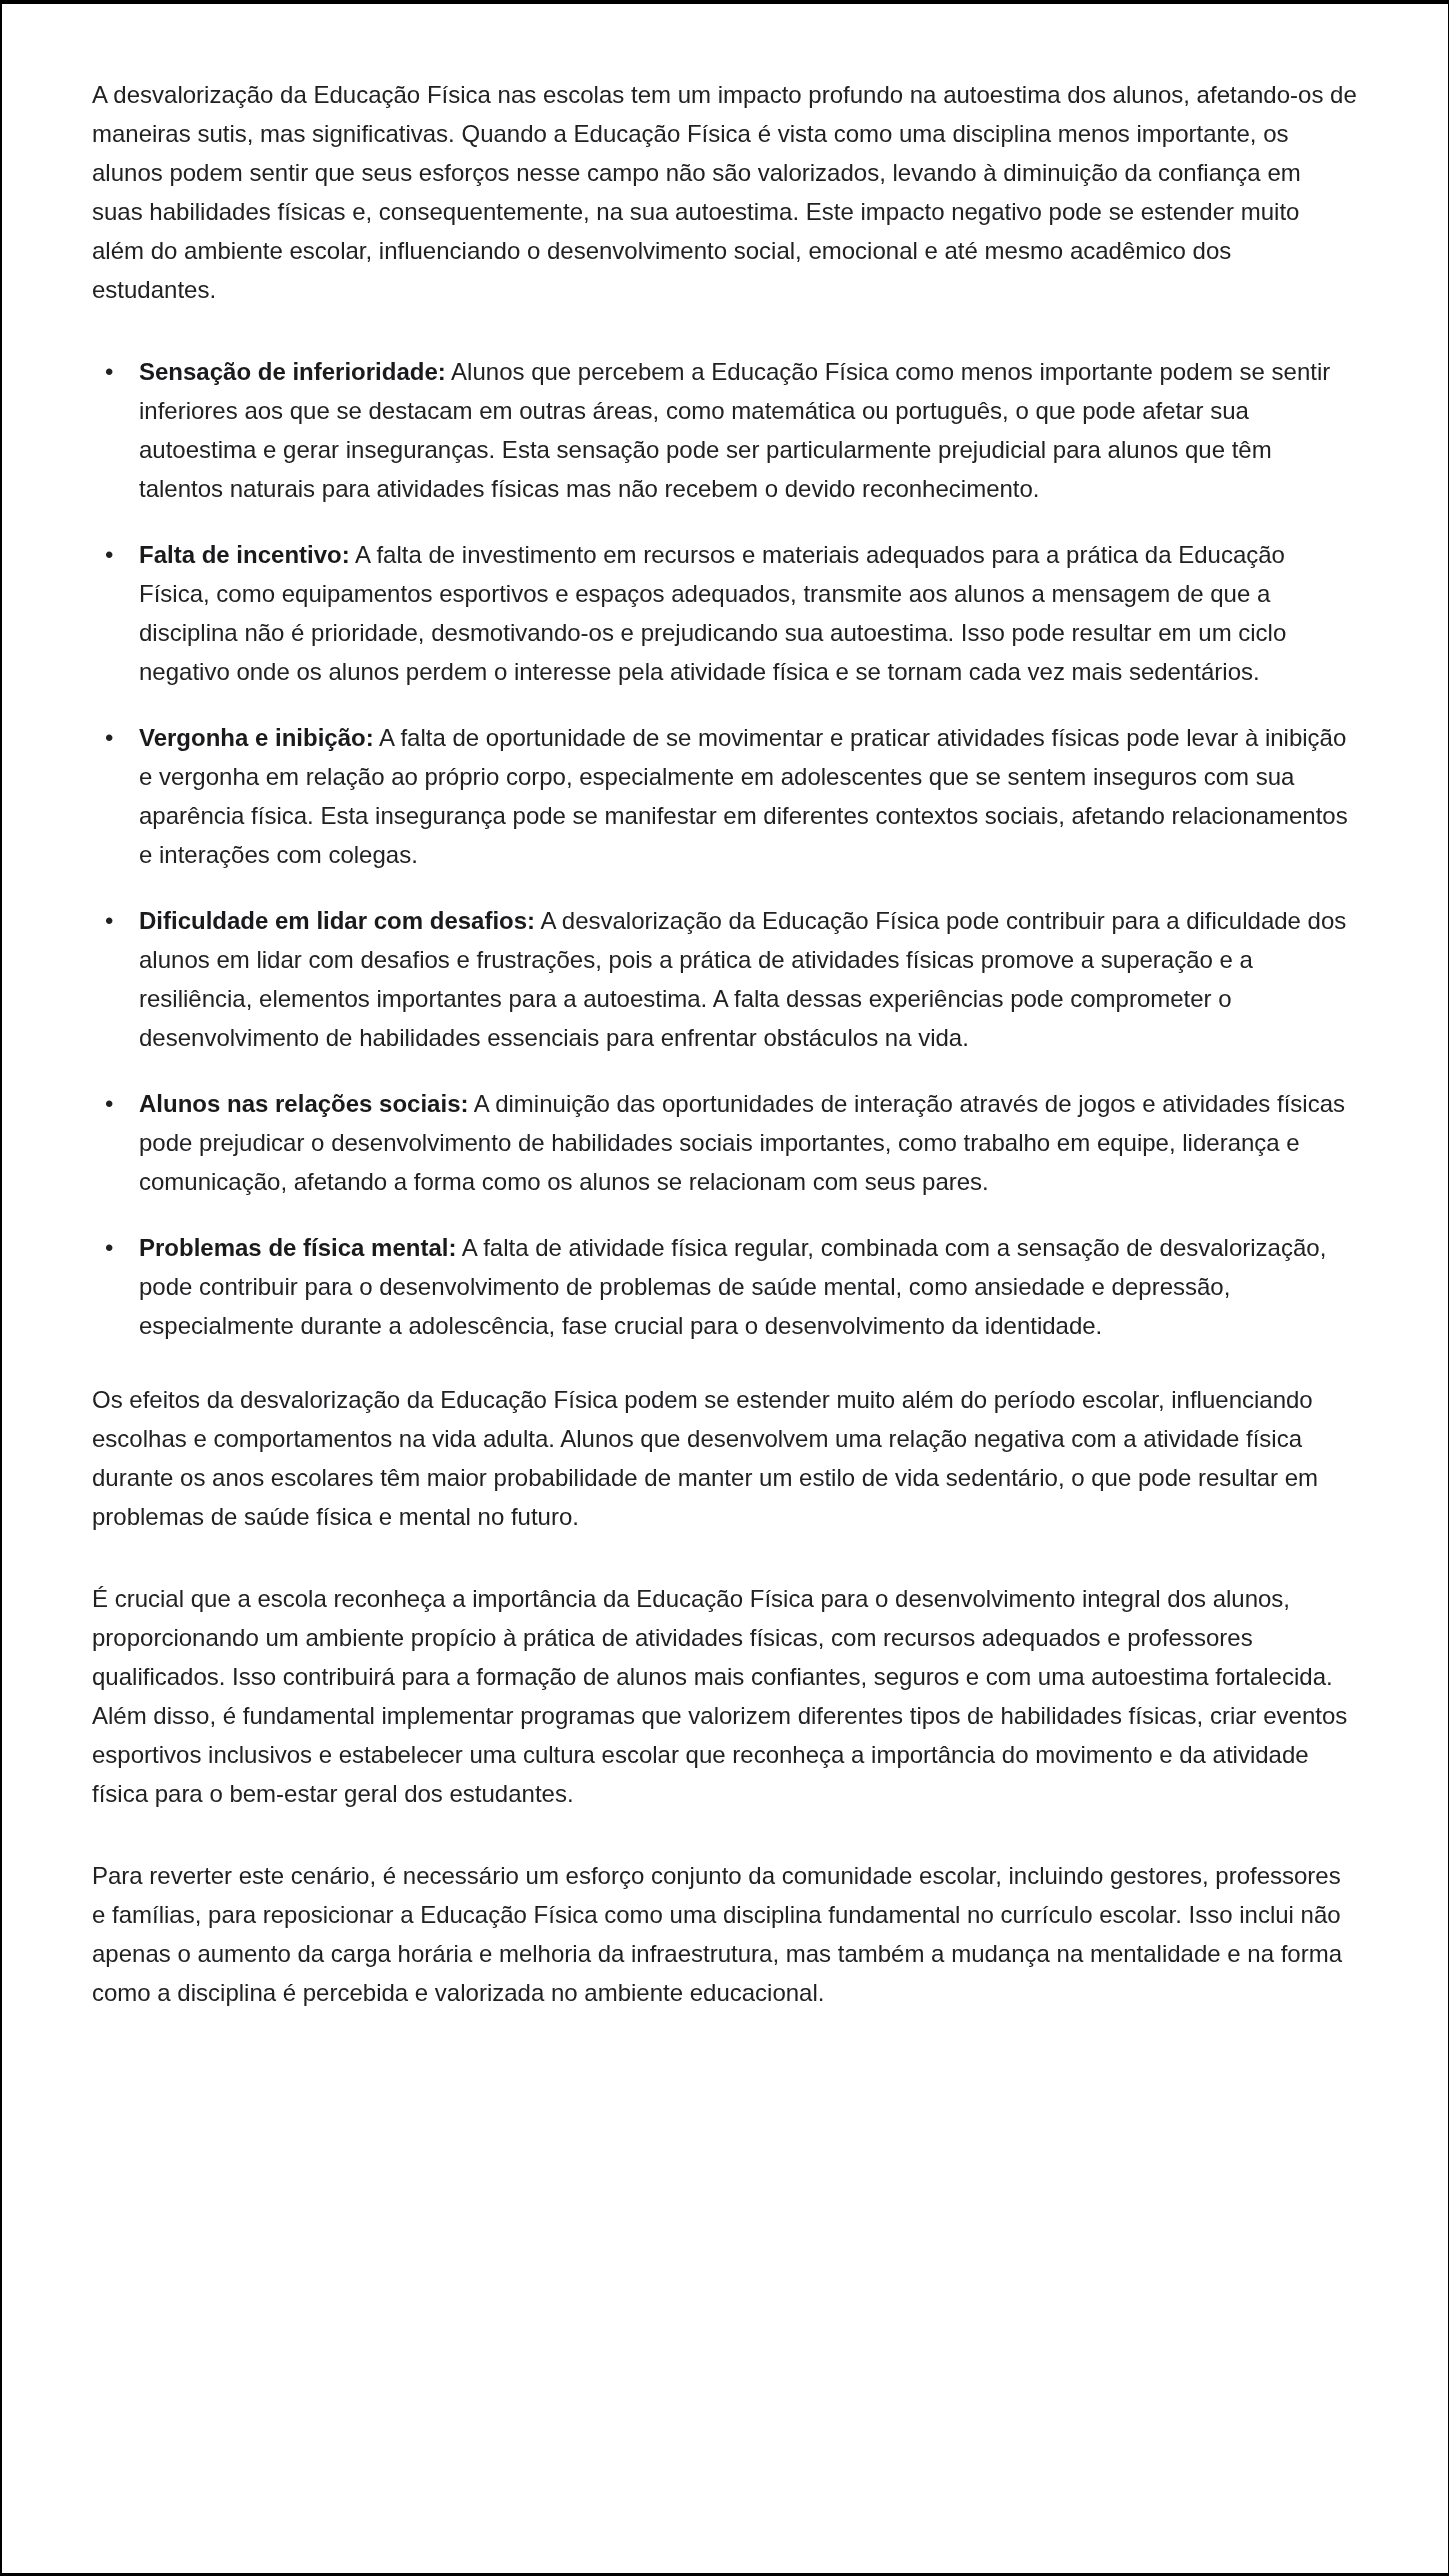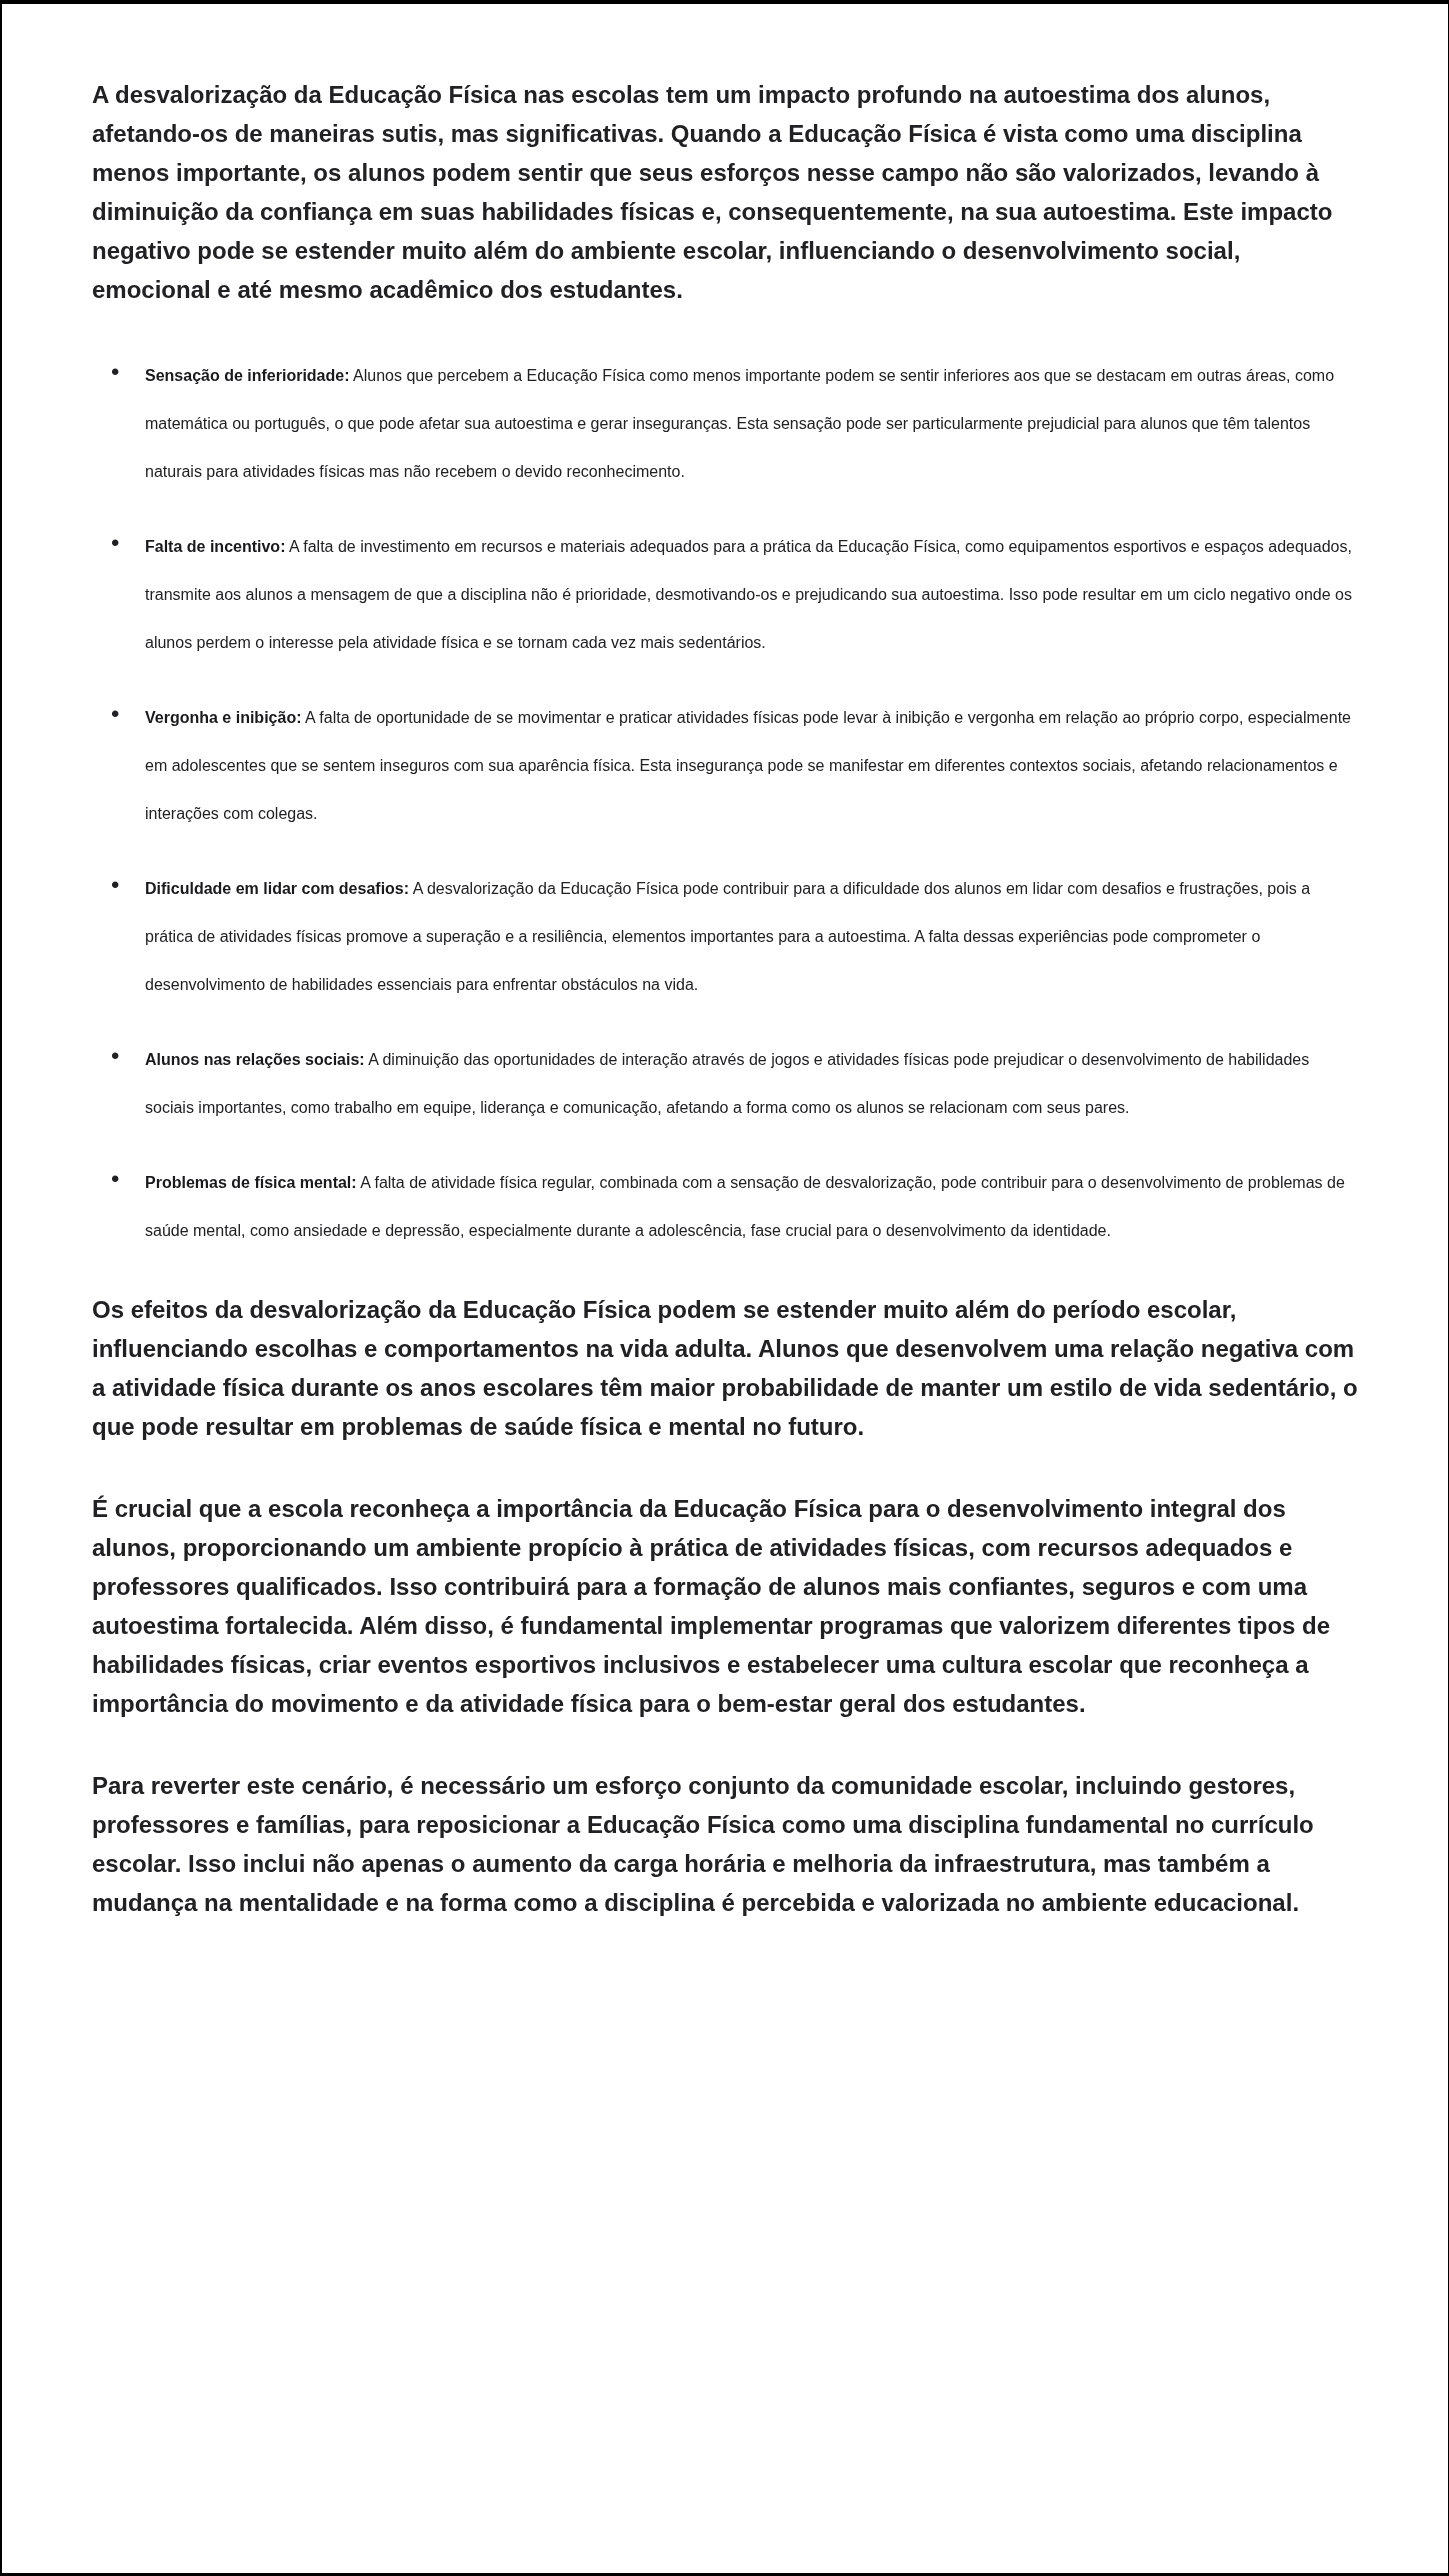--- a/index.html
+++ b/index.html
@@ -23,36 +23,35 @@
     line-height: 77px;
     font-weight: 700;
     letter-spacing: -1.2px;
     color: #0b0b0c;
     max-width: 1192px;
     margin: 0 0 63px 0;
   }
   p.body-paragraph {
     font-size: 24px;
     line-height: 39px;
-    font-weight: 700;
+    font-weight: 400;
     max-width: 1273px;
     margin: 0 0 43px 0;
   }
   ul.impact-list {
     list-style: none;
     margin: 19.3px 0 35px 0;
     padding-left: 47px;
     max-width: 1273px;
   }
   ul.impact-list > li {
     position: relative;
-    font-size: 16px;
-    line-height: 48px;
+    font-size: 24px;
+    line-height: 39px;
     margin-bottom: 27px;
-    margin-left: 6px;
   }
   ul.impact-list > li:last-child { margin-bottom: 0; }
   ul.impact-list > li::before {
     content: "•";
     position: absolute;
     left: -34px;
     top: 0;
     font-size: 24px;
     line-height: 39px;
     color: #212124;

